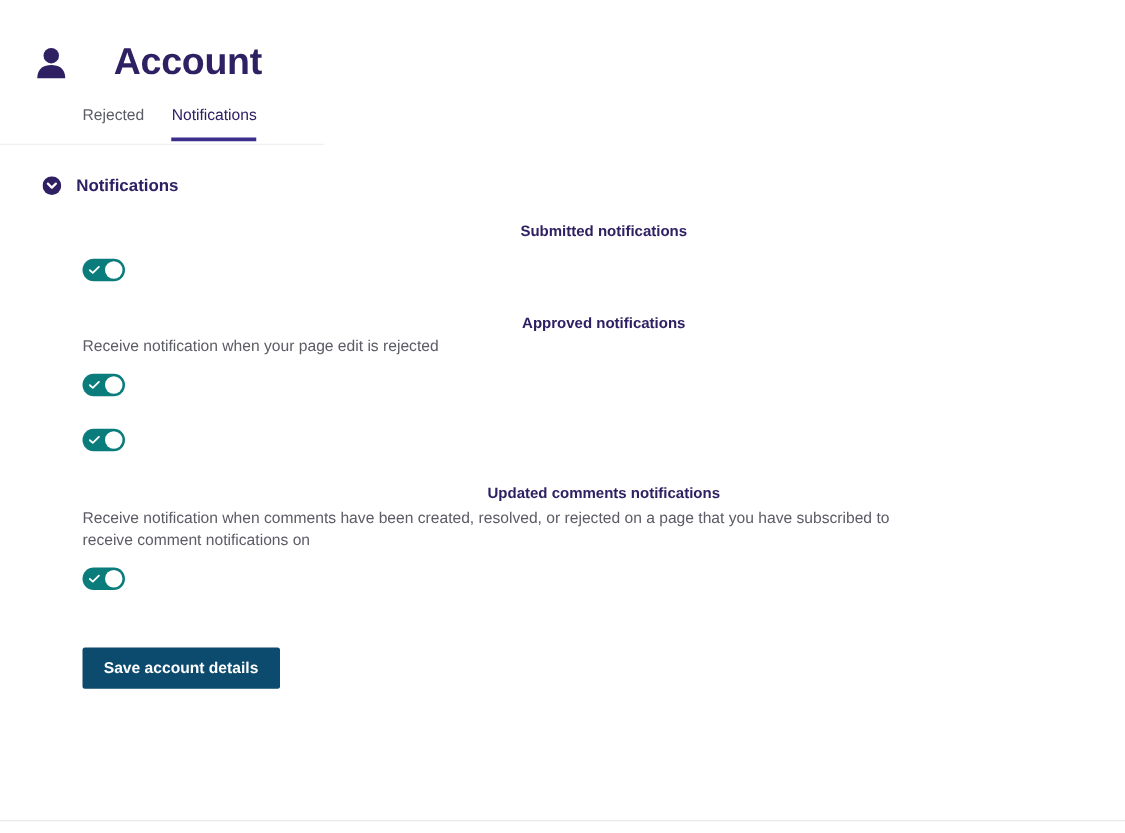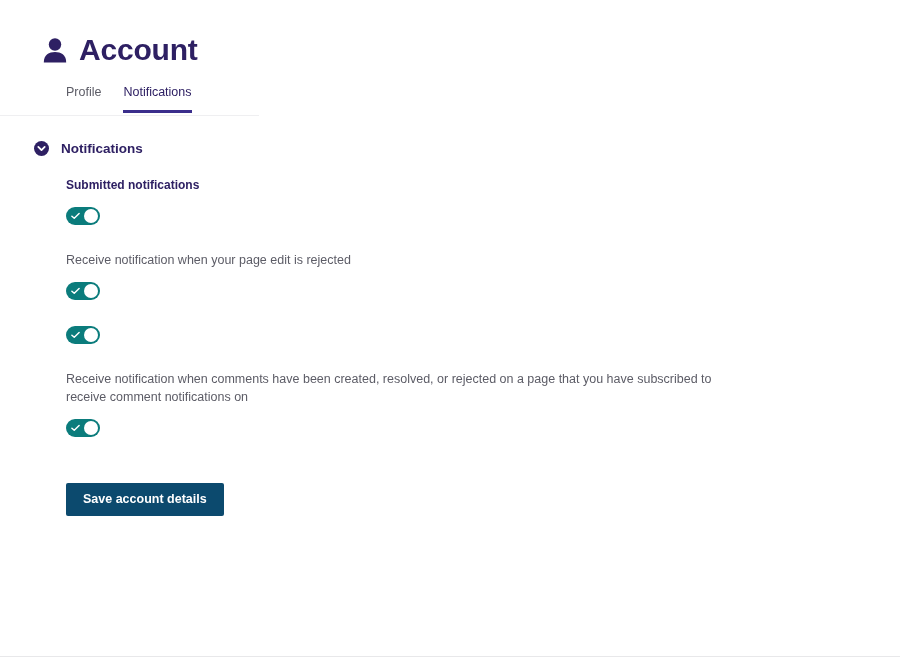--- a/index.html
+++ b/index.html
@@ -14,23 +14,24 @@
     font-family: "Liberation Sans", sans-serif;
     -webkit-font-smoothing: antialiased;
     overflow: hidden;
     position: relative;
   }
 
   
   .page-header {
     display: flex;
     align-items: center;
-    padding: 28px 0 0 40px;
+    padding: 28px 0 0 26px;
     height: 44px;
     box-sizing: content-box;
+    gap: 26px;
   }
   .user-icon {
     width: 30px;
     height: 30px;
     flex: 0 0 30px;
     margin-right: 9px;
     display: block;
   }
   .page-title {
     font-size: 30px;
@@ -117,20 +118,21 @@
   }
   .setting:last-child {
     margin-bottom: 0;
   }
   .setting-label {
     font-size: 12px;
     font-weight: bold;
     color: #2E2063;
     line-height: 1.3;
     margin: 0 0 2px 0;
+    text-align: center;
   }
   .setting-desc {
     font-size: 12.5px;
     color: #5C5C66;
     line-height: 1.45;
     margin: 0;
     max-width: 672px;
   }
 
   
@@ -200,21 +202,21 @@
 <div class="page-header">
   <svg class="user-icon" viewBox="0 0 30 30">
     <circle cx="15" cy="9.5" r="6.2" fill="#2E2063"></circle>
     <path d="M3.8 27.5 C3.8 19.6 9.2 17 15 17 C20.8 17 26.2 19.6 26.2 27.5 Z" fill="#2E2063"></path>
   </svg>
   <h1 class="page-title">Account</h1>
 </div>
 
 <div class="tabs-wrap">
   <div class="tabs">
-    <button class="tab">Profile</button>
+    <button class="tab">Rejected</button>
     <button class="tab active">Notifications</button>
   </div>
   <div class="tabs-divider"></div>
 </div>
 
 <div class="section">
   <div class="section-head">
     <svg class="chevron-circle" viewBox="0 0 16 16">
       <circle cx="8" cy="8" r="8" fill="#2E2063"></circle>
       <path d="M4.6 6.3 L8 9.7 L11.4 6.3" fill="none" stroke="#ffffff" stroke-width="1.9" stroke-linecap="round" stroke-linejoin="round"></path>
@@ -228,39 +230,41 @@
       <p class="setting-label">Submitted notifications</p>
       <button class="toggle">
         <svg class="check" viewBox="0 0 10 10">
           <path d="M1 5.2 L3.6 7.6 L9 2.2" fill="none" stroke="#ffffff" stroke-width="1.6" stroke-linecap="round" stroke-linejoin="round"></path>
         </svg>
         <span class="knob"></span>
       </button>
     </div>
 
     <div class="setting">
+      <p class="setting-label">Approved notifications</p>
       <p class="setting-desc">Receive notification when your page edit is rejected</p>
       <button class="toggle">
         <svg class="check" viewBox="0 0 10 10">
           <path d="M1 5.2 L3.6 7.6 L9 2.2" fill="none" stroke="#ffffff" stroke-width="1.6" stroke-linecap="round" stroke-linejoin="round"></path>
         </svg>
         <span class="knob"></span>
       </button>
     </div>
 
     <div class="setting">
       <button class="toggle">
         <svg class="check" viewBox="0 0 10 10">
           <path d="M1 5.2 L3.6 7.6 L9 2.2" fill="none" stroke="#ffffff" stroke-width="1.6" stroke-linecap="round" stroke-linejoin="round"></path>
         </svg>
         <span class="knob"></span>
       </button>
     </div>
 
     <div class="setting">
+      <p class="setting-label">Updated comments notifications</p>
       <p class="setting-desc">Receive notification when comments have been created, resolved, or rejected on a page that you have subscribed to receive comment notifications on</p>
       <button class="toggle">
         <svg class="check" viewBox="0 0 10 10">
           <path d="M1 5.2 L3.6 7.6 L9 2.2" fill="none" stroke="#ffffff" stroke-width="1.6" stroke-linecap="round" stroke-linejoin="round"></path>
         </svg>
         <span class="knob"></span>
       </button>
     </div>
 
   </div>

